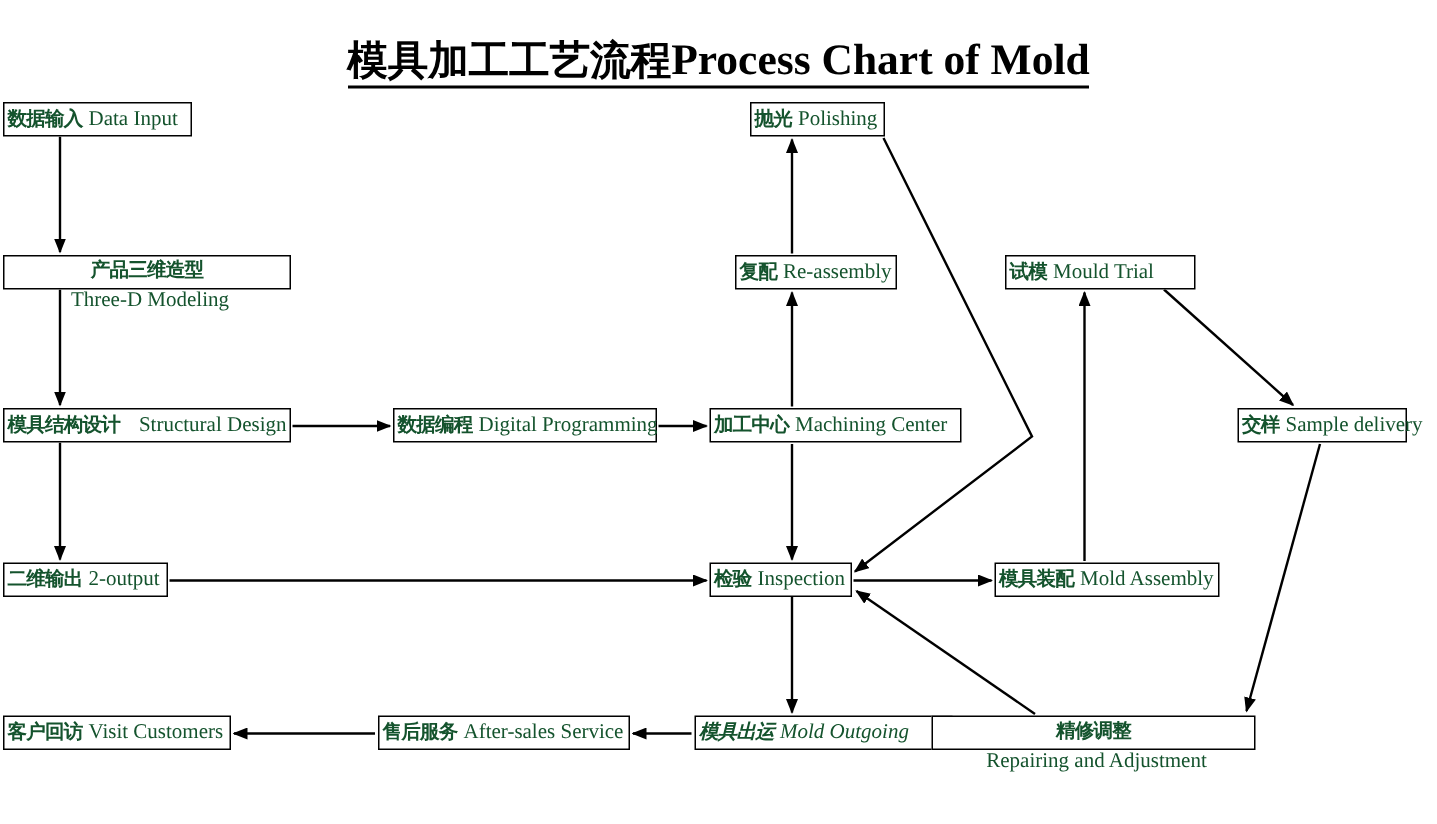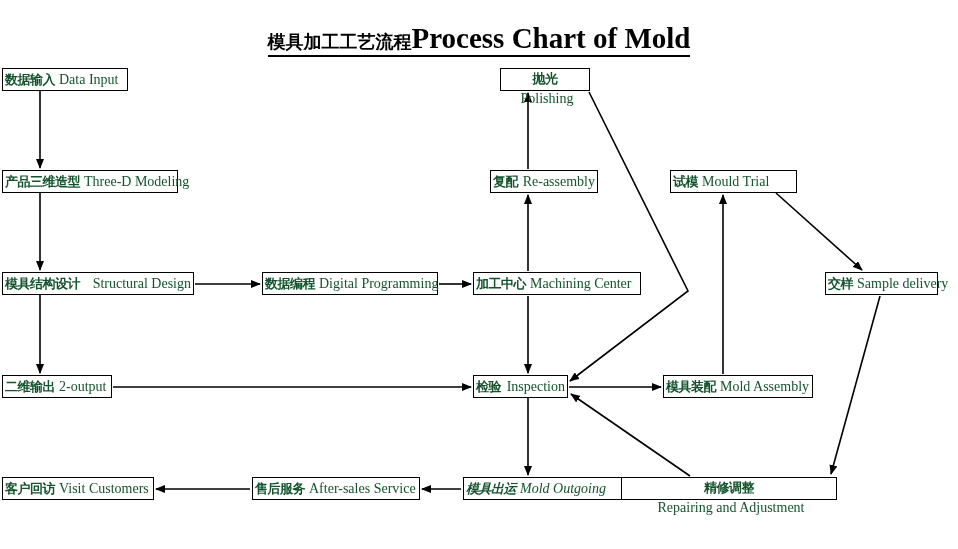--- a/index.html
+++ b/index.html
@@ -17,21 +17,21 @@
     text-align:center;
     font-family:"Liberation Serif","DejaVu Serif",serif;
     font-size:29px;font-weight:bold;color:#000;
     letter-spacing:0px;
     white-space:nowrap;
   }
   .title .u{
     border-bottom:2px solid #000;
     padding-bottom:1px;
   }
-  .title .cn{font-family:Liberation Sans, sans-serif;font-size:18px;font-weight:bold;text-align:center;}
+  .title .cn{font-family:Liberation Sans, sans-serif;font-size:27px;font-weight:bold;text-align:center;}
 
   .node{
     position:absolute;
     box-sizing:border-box;
     border:1.5px solid #000;
     background:#fff;
     height:23px;
     line-height:20px;
     padding:0 2px;
     white-space:nowrap;
@@ -107,21 +107,21 @@
       <line x1="461" y1="489" x2="422" y2="489"></line>
       <line x1="250" y1="489" x2="156" y2="489"></line>
     </g>
   </svg>
 
   <div id="nodes">
       <div class="node" style="left: 2px; top: 68px; width: 126px;">
         <span class="cn">数据输入</span>
         <span class="en">Data Input</span>
       </div>
-      <div class="node" style="left: 2px; top: 170px; width: 176px;">
+      <div class="node" style="left: 2px; top: 170px; width: 192px; flex-direction: column;">
         <span class="cn">产品三维造型</span>
         <span class="en">Three-D Modeling</span>
       </div>
       <div class="node" style="left: 2px; top: 272px; width: 192px; justify-content: space-between;">
         <span class="cn">模具结构设计</span>
         <span class="en">Structural Design</span>
       </div>
       <div class="node" style="left: 2px; top: 375px; width: 110px;">
         <span class="cn">二维输出</span>
         <span class="en">2-output</span>
@@ -131,33 +131,33 @@
         <span class="en">Visit Customers</span>
       </div>
       <div class="node" style="left: 262px; top: 272px; width: 176px;">
         <span class="cn">数据编程</span>
         <span class="en">Digital Programming</span>
       </div>
       <div class="node" style="left: 252px; top: 477px; width: 168px;">
         <span class="cn">售后服务</span>
         <span class="en">After-sales Service</span>
       </div>
-      <div class="node" style="left: 500px; top: 68px; width: 90px; flex-direction: column;">
+      <div class="node" style="left: 500px; top: 68px; width: 90px;">
         <span class="cn">抛光</span>
         <span class="en">Polishing</span>
       </div>
-      <div class="node" style="left: 490px; top: 170px; width: 108px; justify-content: space-between;">
+      <div class="node" style="left: 490px; top: 170px; width: 108px;">
         <span class="cn">复配</span>
         <span class="en">Re-assembly</span>
       </div>
       <div class="node" style="left: 473px; top: 272px; width: 168px;">
         <span class="cn">加工中心</span>
         <span class="en">Machining Center</span>
       </div>
-      <div class="node" style="left: 473px; top: 375px; width: 95px; justify-content: space-between;">
+      <div class="node" style="left: 473px; top: 375px; width: 95px;">
         <span class="cn">检验</span>
         <span class="en">Inspection</span>
       </div>
       <div class="node" style="left: 463px; top: 477px; width: 172px; font-style: italic;">
         <span class="cn">模具出运</span>
         <span class="en">Mold Outgoing</span>
       </div>
       <div class="node" style="left: 670px; top: 170px; width: 127px;">
         <span class="cn">试模</span>
         <span class="en">Mould Trial</span>

